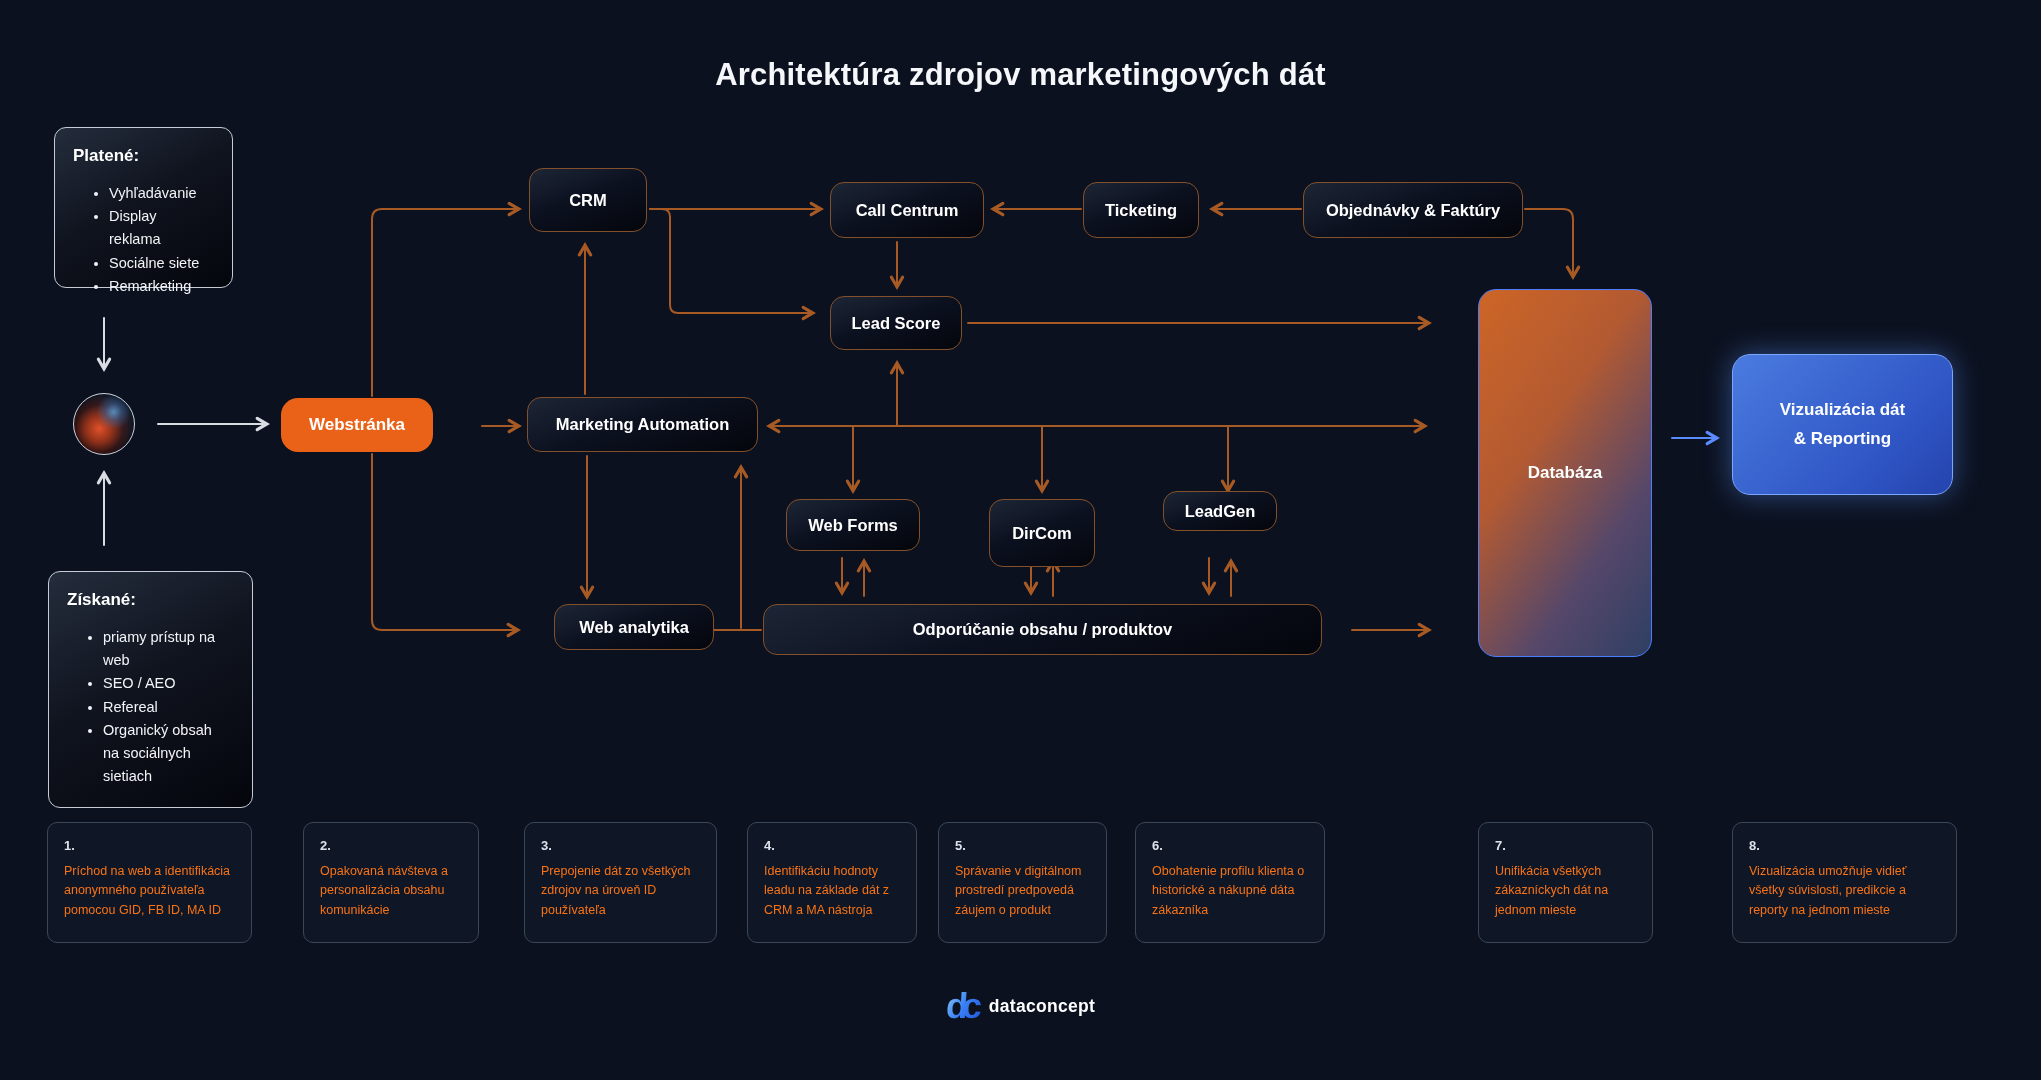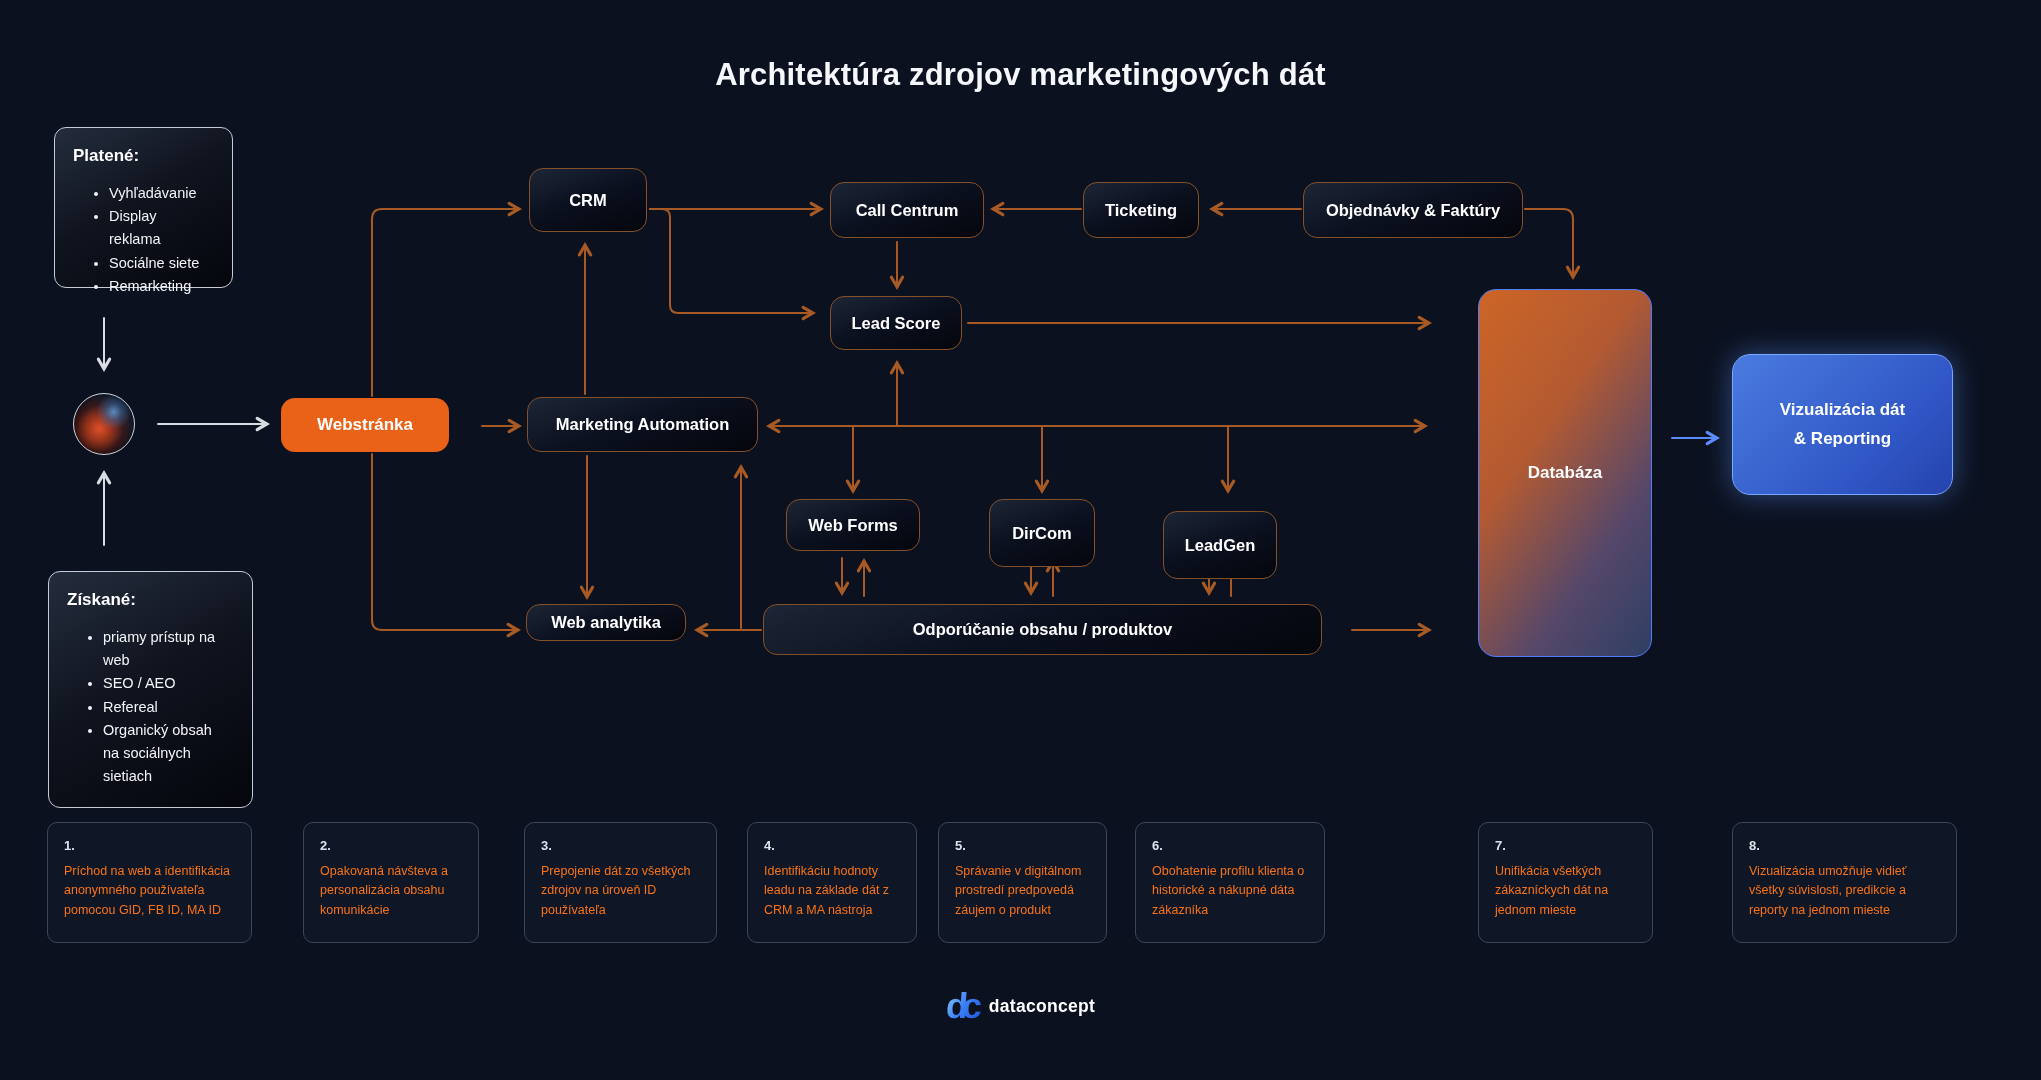--- a/index.html
+++ b/index.html
@@ -148,31 +148,31 @@
   <div class="panel" style="left:48px;top:571px;width:205px;height:237px;">
     <h3>Získané:</h3>
     <ul>
         <li>priamy prístup na web</li>
         <li>SEO / AEO</li>
         <li>Refereal</li>
         <li>Organický obsah na sociálnych sietiach</li>
       </ul>
   </div>
 
-  <div class="node node-orange" style="left:281px;top:398px;width:168px;height:54px;">Webstránka</div>
+  <div class="node node-orange" style="left:281px;top:398px;width:152px;height:54px;border-radius:17px;">Webstránka</div>
   <div class="node" style="left:529px;top:168px;width:118px;height:64px;">CRM</div>
   <div class="node" style="left:830px;top:182px;width:154px;height:56px;">Call Centrum</div>
   <div class="node" style="left:1083px;top:182px;width:116px;height:56px;text-align:right;">Ticketing</div>
   <div class="node" style="left:1303px;top:182px;width:220px;height:56px;">Objednávky &amp; Faktúry</div>
   <div class="node" style="left:830px;top:296px;width:132px;height:54px;">Lead Score</div>
   <div class="node" style="left:527px;top:397px;width:231px;height:55px;">Marketing Automation</div>
   <div class="node" style="left:786px;top:499px;width:134px;height:52px;">Web Forms</div>
   <div class="node" style="left:989px;top:499px;width:106px;height:68px;">DirCom</div>
-  <div class="node" style="left:1163px;top:511px;width:114px;height:68px;">LeadGen</div>
-  <div class="node" style="left:526px;top:604px;width:160px;height:37px;">Web analytika</div>
+  <div class="node" style="left:1163px;top:491px;width:114px;height:40px;">LeadGen</div>
+  <div class="node" style="left:554px;top:604px;width:160px;height:46px;">Web analytika</div>
   <div class="node" style="left:763px;top:604px;width:559px;height:51px;">Odporúčanie obsahu / produktov</div>
   <div class="node node-db" style="left:1478px;top:289px;width:174px;height:368px;font-size:17px;">Databáza</div>
   <div class="node node-viz" style="left:1732px;top:354px;width:221px;height:141px;">
     <span>Vizualizácia dát</span>
     <span>&amp; Reporting</span>
   </div>
 
   <div class="step" style="left:47px;width:205px;">
     <div class="num">1.</div>
     <div class="txt">Príchod na web a identifikácia anonymného používateľa pomocou GID, FB ID, MA ID</div>

